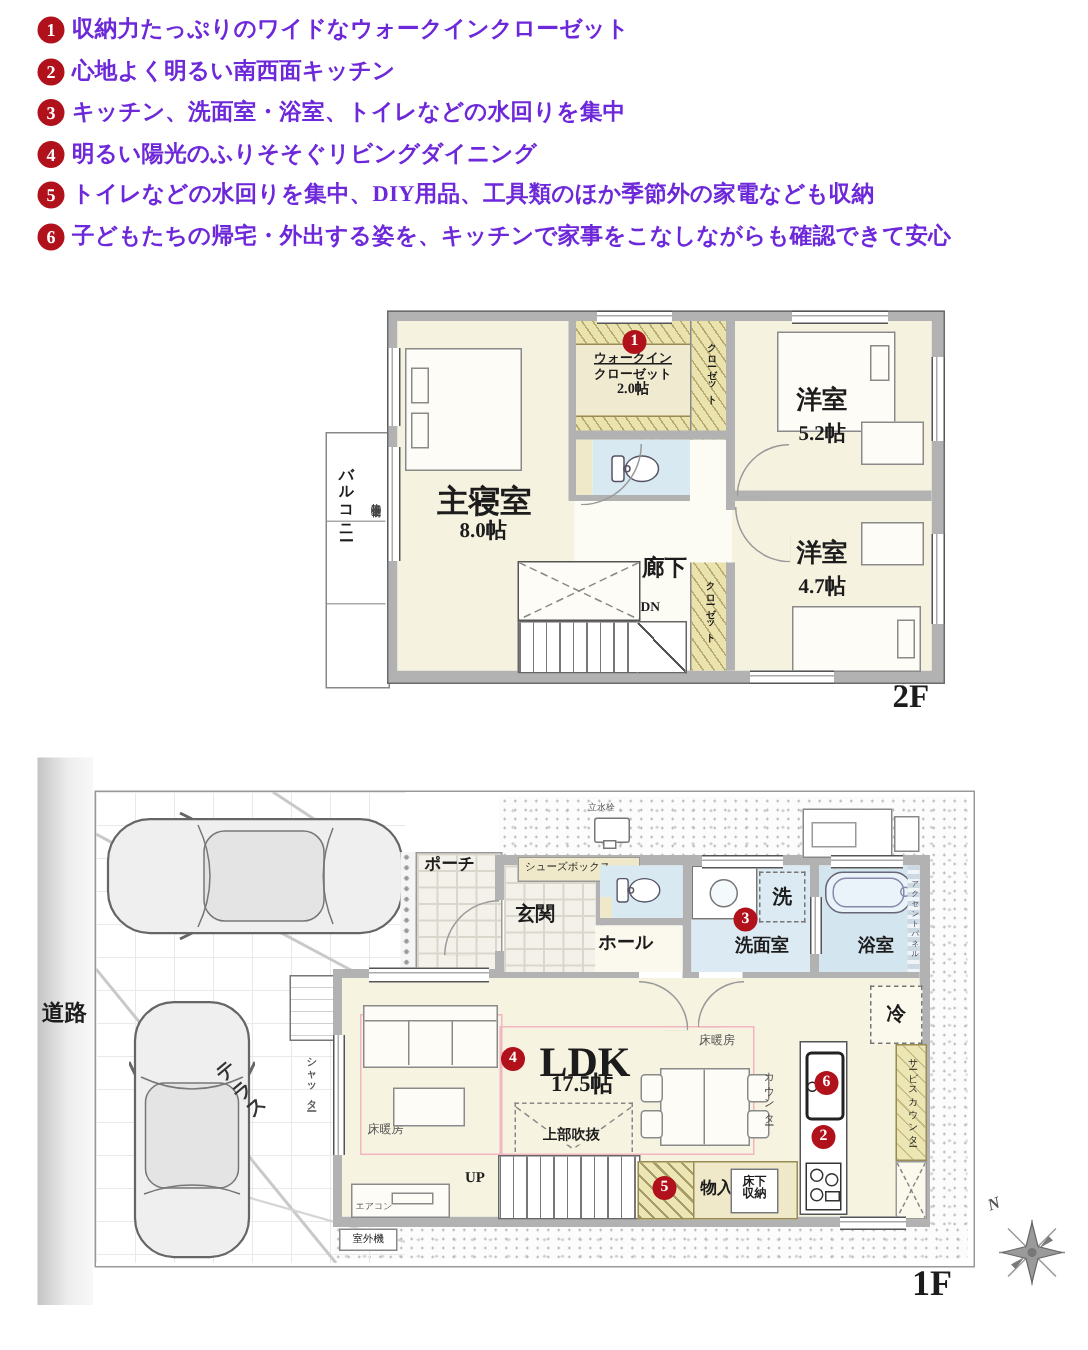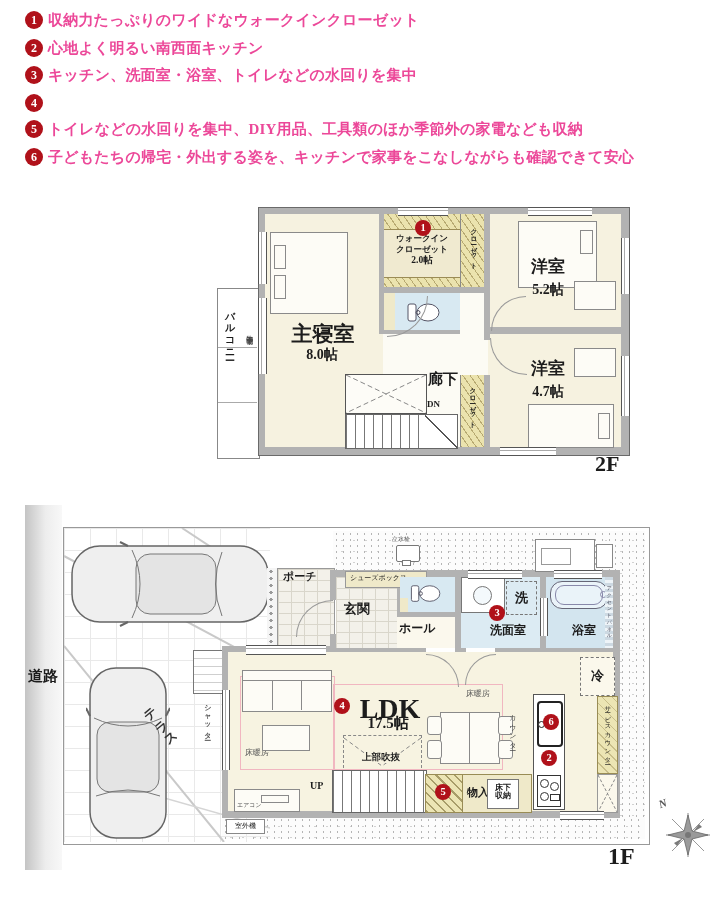--- a/index.html
+++ b/index.html
@@ -4,21 +4,21 @@
 <style>
   html,body{margin:0;padding:0;}
   body{width:725px;height:900px;background:#fff;position:relative;
        font-family:"Liberation Serif","DejaVu Serif",serif;}
   #canvas{position:absolute;inset:0;width:725px;height:900px;overflow:hidden;}
 
   
   .feat{position:absolute;left:25px;top:10px;width:690px;}
   .feat ul{list-style:none;margin:0;padding:0;}
   .feat li{display:flex;align-items:flex-start;margin-bottom:7.5px;}
-  .feat .txt{font-size:15px;font-weight:700;color:#ec4899;line-height:20px;letter-spacing:.2px;}
+  .feat .txt{font-size:15px;font-weight:700;color:#6d28d9;line-height:20px;letter-spacing:.2px;}
   .nbdg{flex:0 0 18px;width:18px;height:18px;border-radius:50%;background:#b0111a;color:#fff;
         font:700 12px/18px "Liberation Serif",serif;text-align:center;margin:1px 5px 0 0;}
 
   
   .abs{position:absolute;}
   .wallframe{position:absolute;background:#b2b2b2;border:1px solid #6a6a6a;}
   .wall{position:absolute;background:#b2b2b2;}
   .room{position:absolute;}
   .lbl{position:absolute;color:#1c1c1c;font-weight:600;white-space:nowrap;line-height:1.05;}
   .cx{transform:translateX(-50%);}
@@ -65,20 +65,21 @@
       <li>
           <span class="nbdg">2</span>
           <span class="txt">心地よく明るい南西面キッチン</span>
         </li>
       <li>
           <span class="nbdg">3</span>
           <span class="txt">キッチン、洗面室・浴室、トイレなどの水回りを集中</span>
         </li>
       <li>
           <span class="nbdg">4</span>
+          <span class="txt">明るい陽光のふりそそぐリビングダイニング</span>
         </li>
       <li>
           <span class="nbdg">5</span>
           <span class="txt">トイレなどの水回りを集中、DIY用品、工具類のほか季節外の家電なども収納</span>
         </li>
       <li>
           <span class="nbdg">6</span>
           <span class="txt">子どもたちの帰宅・外出する姿を、キッチンで家事をこなしながらも確認できて安心</span>
         </li>
     </ul>
@@ -159,21 +160,21 @@
     <div class="furn" style="left:528px;top:404px;width:84px;height:42px;">
       <div class="furn" style="right:3px;top:8px;width:10px;height:24px;"></div>
     </div>
 
     <div class="arc arc-br" style="left:387px;top:296px;width:40px;height:40px;"></div>
     <div class="arc arc-tl" style="left:491px;top:296px;width:34px;height:34px;"></div>
     <div class="arc arc-bl" style="left:490px;top:338px;width:36px;height:36px;"></div>
 
     <div class="lbl cx" style="left:323px;top:323px;font-size:21px;">主寝室</div>
     <div class="lbl cx" style="left:322px;top:348px;font-size:14px;">8.0帖</div>
-    <div class="lbl cx" style="left:422px;top:234px;font-size:8.5px;">ウォークイン</div>
+    <div class="lbl cx" style="left:422px;top:234px;font-size:8.5px;text-decoration:underline;">ウォークイン</div>
     <div class="lbl cx" style="left:422px;top:245px;font-size:8.5px;">クローゼット</div>
     <div class="lbl cx" style="left:422px;top:256px;font-size:9.5px;">2.0帖</div>
     <div class="lbl cx" style="left:548px;top:258px;font-size:17px;">洋室</div>
     <div class="lbl cx" style="left:548px;top:283px;font-size:14px;">5.2帖</div>
     <div class="lbl cx" style="left:548px;top:360px;font-size:17px;">洋室</div>
     <div class="lbl cx" style="left:548px;top:385px;font-size:14px;">4.7帖</div>
     <div class="bdg" style="left:415px;top:220px;">1</div>
     <div class="lbl" style="left:595px;top:452px;font-size:22px;">2F</div>
   </div>
 

